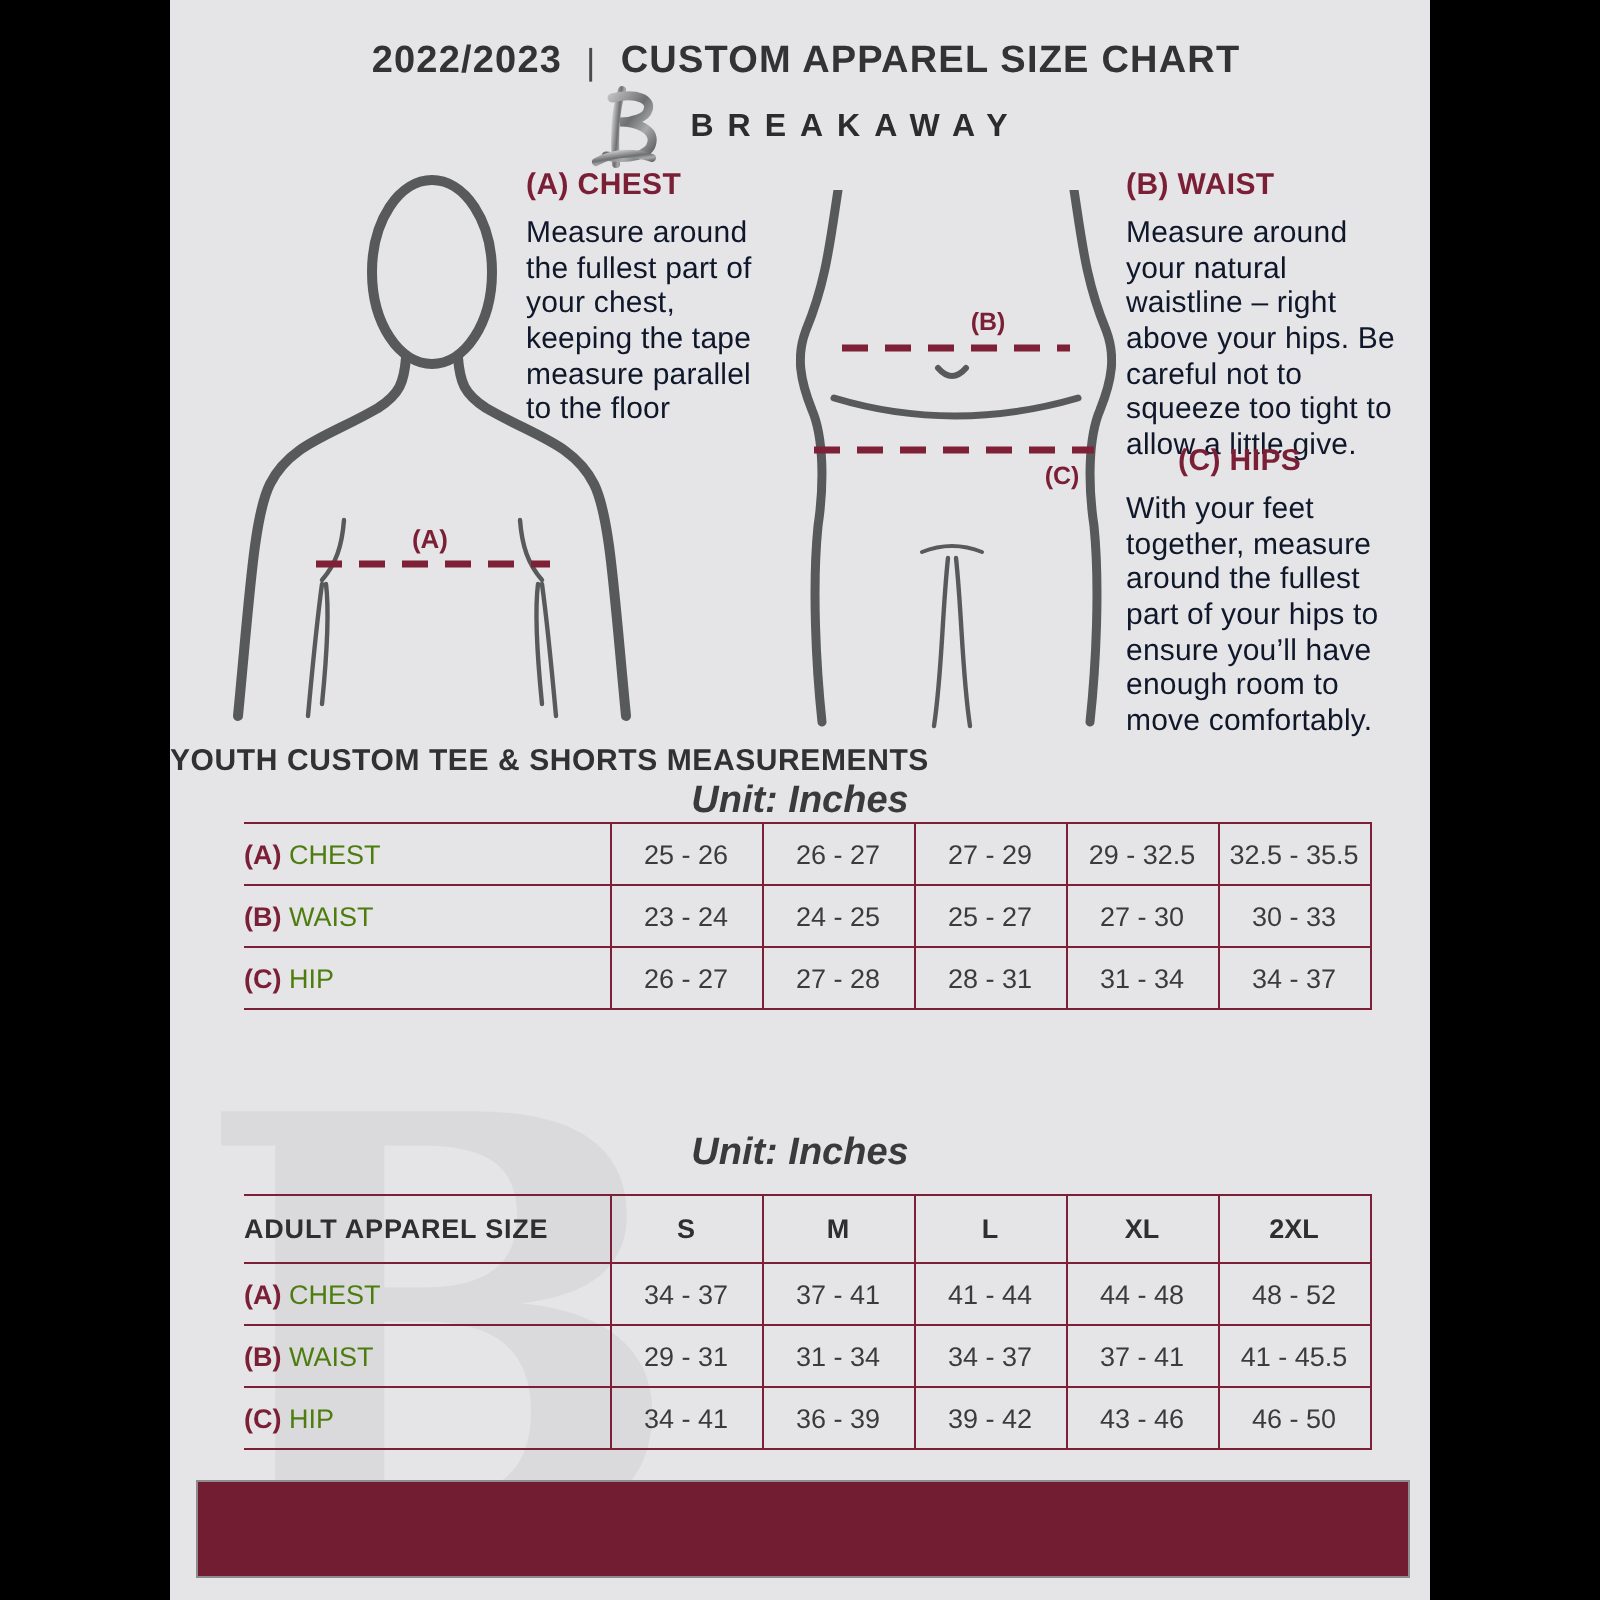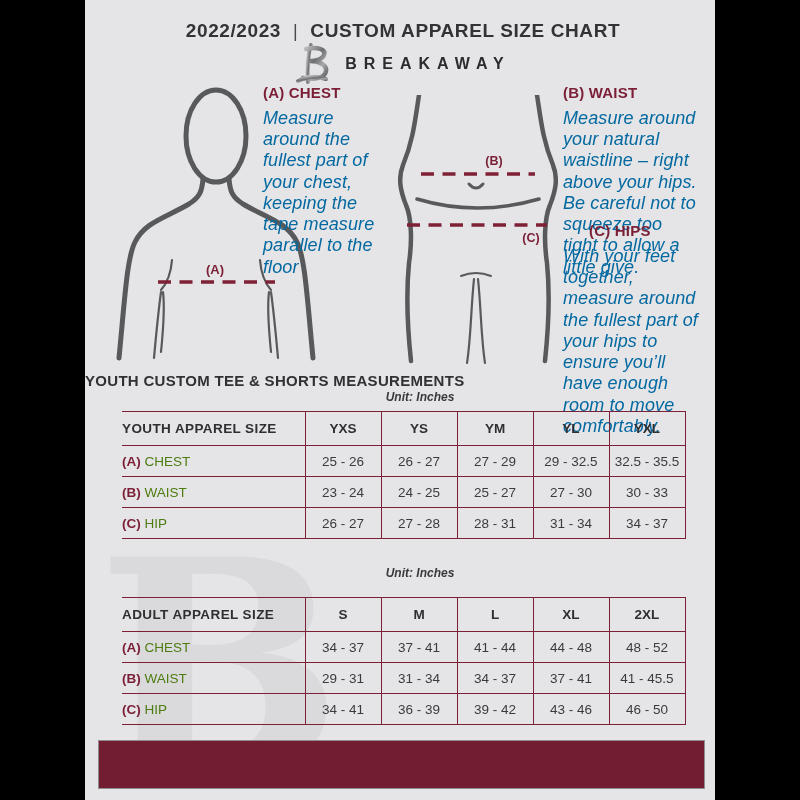--- a/index.html
+++ b/index.html
@@ -21,29 +21,29 @@
   .header{position:absolute;left:28px;right:22px;top:20px;height:44px;
           display:flex;align-items:center;justify-content:space-between;flex-direction:column;}
   .hdr-left{display:flex;align-items:center;color:#333335;
             font-weight:bold;font-size:19px;letter-spacing:0.6px;white-space:nowrap;}
   .hdr-div{margin:0 12px;font-weight:400;color:#4a4a4c;font-size:18px;}
   .hdr-right{display:flex;align-items:center;}
   .brand{font-weight:bold;font-size:16px;letter-spacing:7px;color:#2c2c2e;margin-left:10px;}
 
   
   .guide-head{position:absolute;font-size:15px;font-weight:bold;color:#7a1f36;letter-spacing:0.2px;}
-  .guide-body{position:absolute;font-size:18px;line-height:1.18;font-style:italic;
-              color:#0369a1;letter-spacing:0.1px;}
+  .guide-body{position:absolute;font-size:15px;line-height:1.18;
+              color:#0f172a;letter-spacing:0.1px;}
   .fig{position:absolute;}
 
   
   .tbl-title{position:absolute;left:0;width:100%;
              font-size:15px;font-weight:bold;color:#313133;letter-spacing:0.3px;}
   .tbl-unit{position:absolute;left:0;width:100%;text-align:center;
-            font-size:12px;font-style:italic;font-weight:bold;color:#3a3a3c;padding-left:20px;}
+            font-size:19px;font-style:italic;font-weight:bold;color:#3a3a3c;}
   table.size{position:absolute;left:37px;border-collapse:collapse;table-layout:fixed;
              width:563px;background:transparent;}
   table.size th,table.size td{border:1.5px solid #7b2036;padding:0;text-align:center;
              font-size:13.5px;color:#3b3b3d;background:transparent;}
   table.size th{height:33px;font-weight:bold;color:#2f2f31;}
   table.size td{height:30px;}
   table.size th:first-child,table.size td:first-child{border-left:none;text-align:left;}
   th.lblhead{font-weight:400;letter-spacing:0.4px;color:#414042;padding-left:12px;font-size:13.5px;}
   td.lblcell{padding-left:26px;font-size:14px;}
   .rowkey{font-weight:bold;color:#7a1f36;}
@@ -126,28 +126,20 @@
       <table class="size" style="top:411px;">
         <colgroup>
             <col style="width:183px">
             <col style="width:76px">
             <col style="width:76px">
             <col style="width:76px">
             <col style="width:76px">
             <col style="width:76px">
           </colgroup>
         <tbody>
-            <tr>
-          <th class="lblhead">YOUTH APPAREL SIZE</th>
-          <th>YXS</th>
-          <th>YS</th>
-          <th>YM</th>
-          <th>YL</th>
-          <th>YXL</th>
-        </tr>
         <tr>
           <td class="lblcell"><span class="rowkey">(A)</span> <span class="rowlbl">CHEST</span></td>
           <td>25 - 26</td>
           <td>26 - 27</td>
           <td>27 - 29</td>
           <td>29 - 32.5</td>
           <td>32.5 - 35.5</td>
         </tr>
         <tr>
           <td class="lblcell"><span class="rowkey">(B)</span> <span class="rowlbl">WAIST</span></td>

